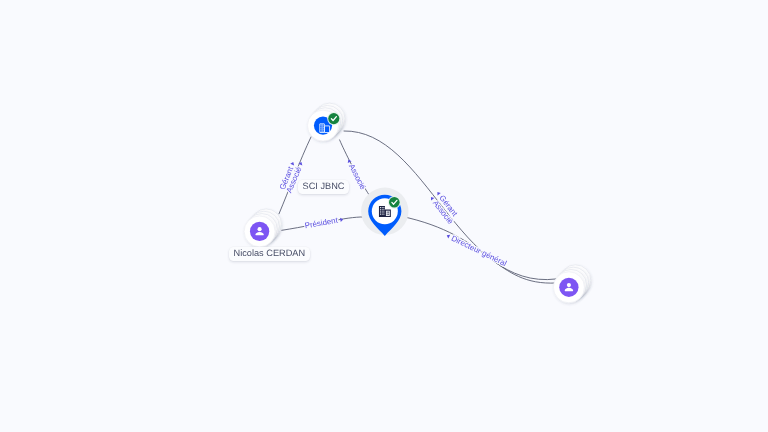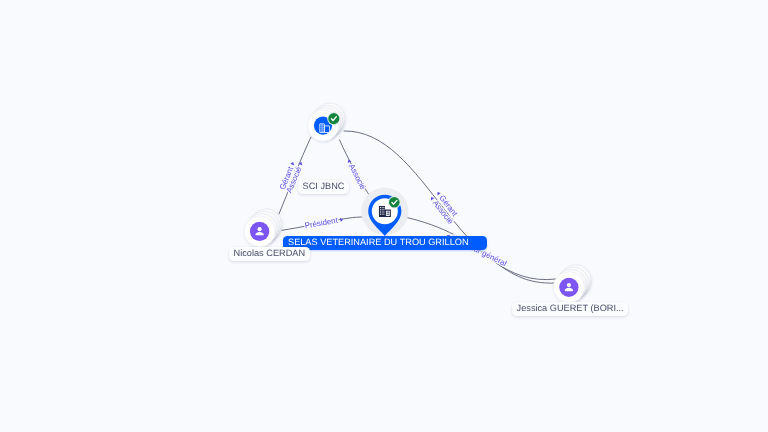--- a/index.html
+++ b/index.html
@@ -147,17 +147,15 @@
         <path d="M -19.3703125 0.5 L -16.5703125 -1.6 L -16.5703125 2.6 Z" fill="#5b4fe0"></path>
       </g>
       <g transform="translate(480.66,247.44) rotate(25.83)">
         <text x="0" y="6.3" text-anchor="middle" font-size="7.9px" font-family="&quot;Liberation Sans&quot;,sans-serif" fill="#f9fafe" stroke="#f9fafe" stroke-width="2.4" stroke-linejoin="round">Directeur général</text>
         <text x="0" y="6.3" text-anchor="middle" font-size="7.9px" font-family="&quot;Liberation Sans&quot;,sans-serif" fill="#5b4fe0">Directeur général</text>
         <path d="M -35.815625 3.9 L -33.015625 1.7999999999999998 L -33.015625 6 Z" fill="#5b4fe0"></path>
       </g>
     </svg>
   <div id="label-layer">
       <div class="nlabel plain" style="top: 144.3px; left: 297.669px; margin-top: 36px;">SCI JBNC</div>
-      <div class="nlabel sel" style="top: 236px; left: 282.819px;">SELAS VETERINAIRE DU TROU GRILLON</div>
       <div class="nlabel plain" style="top: 246.6px; left: 229px;">Nicolas CERDAN</div>
-      <div class="nlabel plain" style="top: 302.3px; left: 511.683px;">Jessica GUERET (BORI...</div>
     </div>
 </div>
 
 </body></html>

